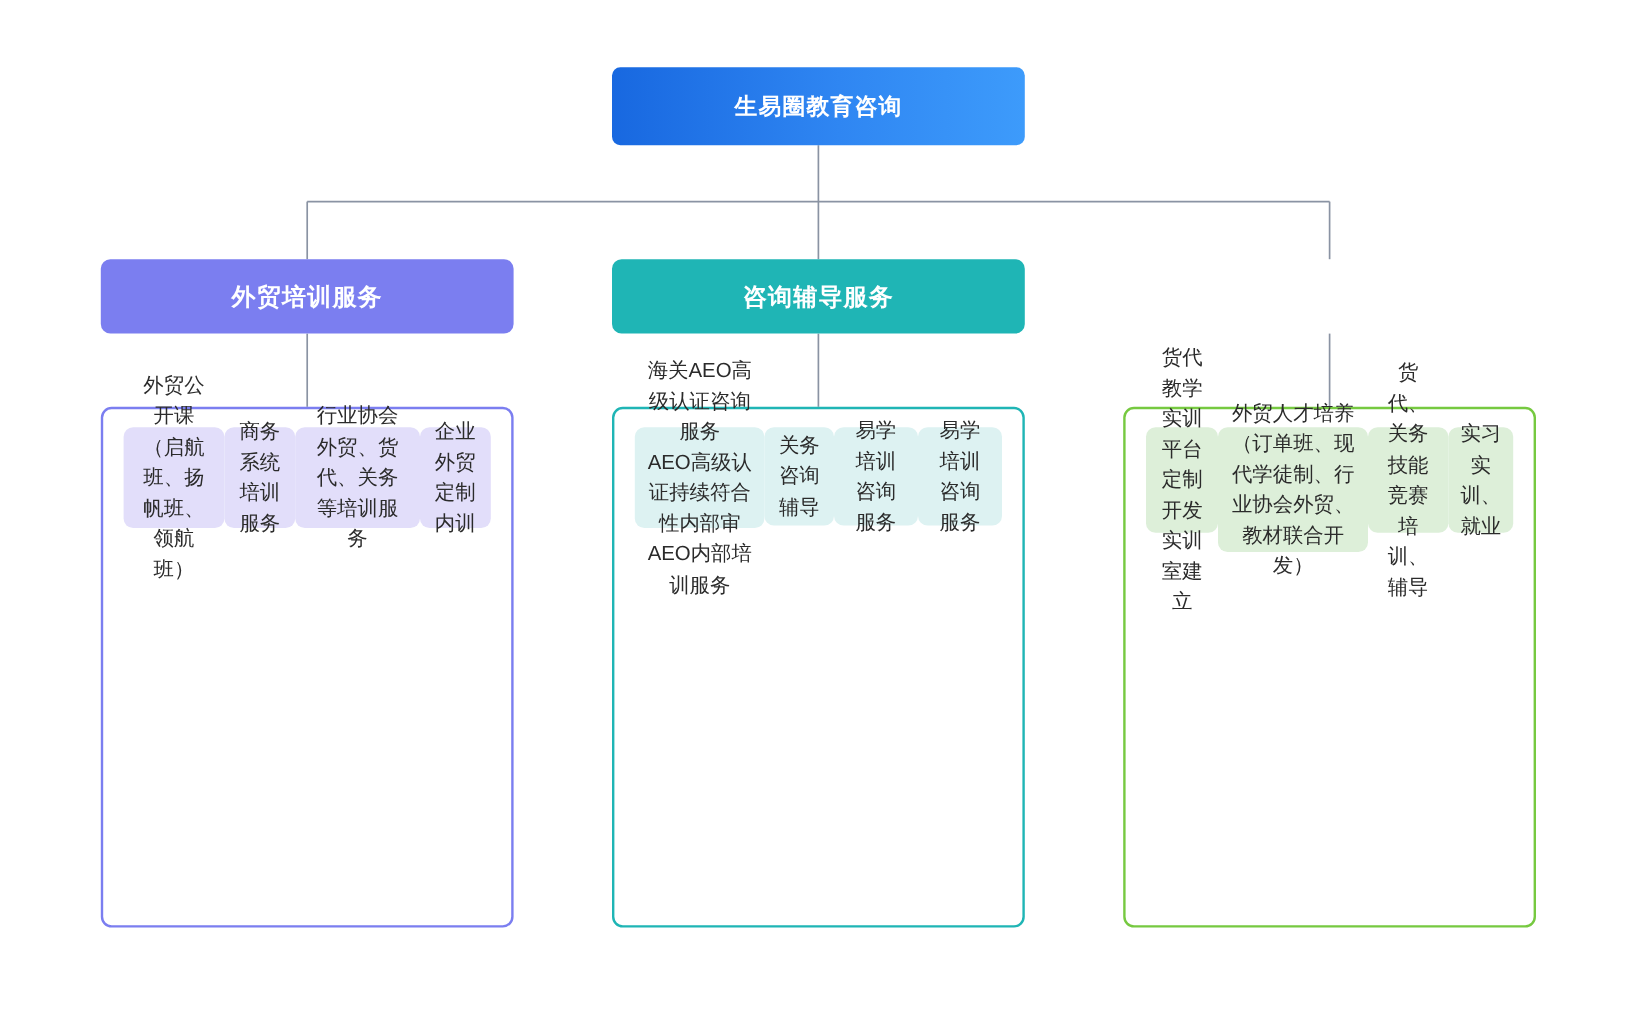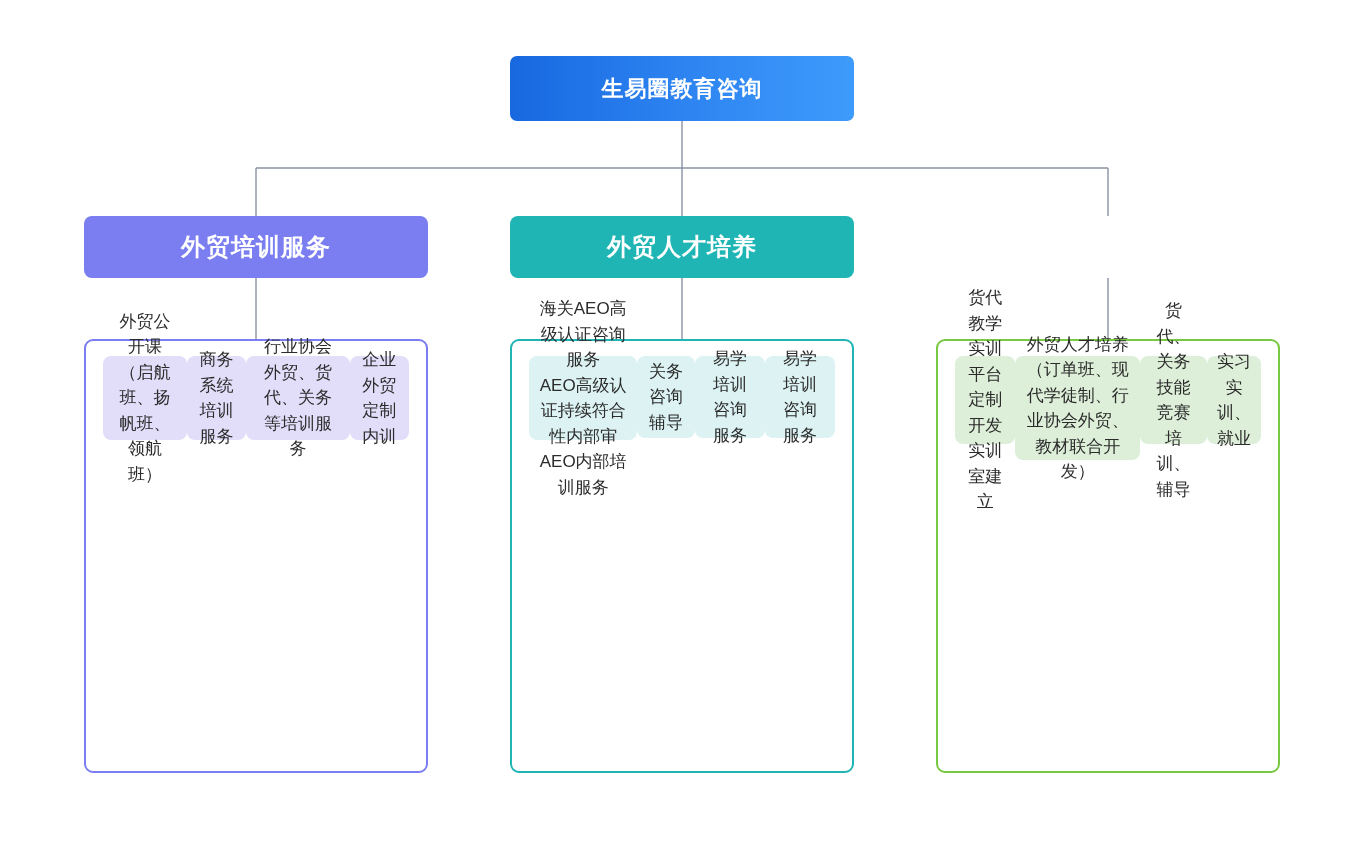--- a/index.html
+++ b/index.html
@@ -12,28 +12,28 @@
 
   
   #connectors{position:absolute;left:0;top:0;width:1360px;height:844px;pointer-events:none;}
 
   
   .root-node{
     position:absolute;left:510px;top:56px;width:344px;height:65px;
     border-radius:7px;
     background:linear-gradient(90deg,#1868e0 0%,#2f86f2 55%,#3d9bfb 100%);
     display:flex;align-items:center;justify-content:center;
-    color:#ffffff;font-size:22px;font-weight:bold;letter-spacing:1px;
+    color:#ffffff;font-size:19px;font-weight:bold;letter-spacing:1px;
   }
 
   
   .col-header{
     position:absolute;height:62px;border-radius:8px;
     display:flex;align-items:center;justify-content:center;
-    color:#ffffff;font-size:24px;font-weight:bold;letter-spacing:1px;
+    color:#ffffff;font-size:20px;font-weight:bold;letter-spacing:1px;
   }
   .hdr-0{left:84px;top:216px;width:344px;background:#7b7ef0;}
   .hdr-1{left:510px;top:216px;width:344px;background:#1fb5b5;}
   .hdr-2{left:936px;top:216px;width:344px;background:#76c940;}
 
   
   .group-box{
     position:absolute;top:339px;width:344px;height:434px;
     border-radius:9px;border:2px solid;
     box-sizing:border-box;
@@ -90,21 +90,21 @@
 
   <div class="root-node">
     <span>生易圈教育咨询</span>
   </div>
 
   <div class="col-header hdr-0">
     <span>外贸培训服务</span>
   </div>
 
   <div class="col-header hdr-1">
-    <span>外贸人才培养</span>
+    <span>咨询辅导服务</span>
   </div>
 
 
   <div class="group-box grp-0">
     <div class="item-card">外贸公开课
 （启航班、扬帆班、领航班）</div>
     <div class="item-card">商务系统培训服务</div>
     <div class="item-card">行业协会外贸、货代、关务等培训服务</div>
     <div class="item-card">企业外贸定制内训</div>
   </div>

